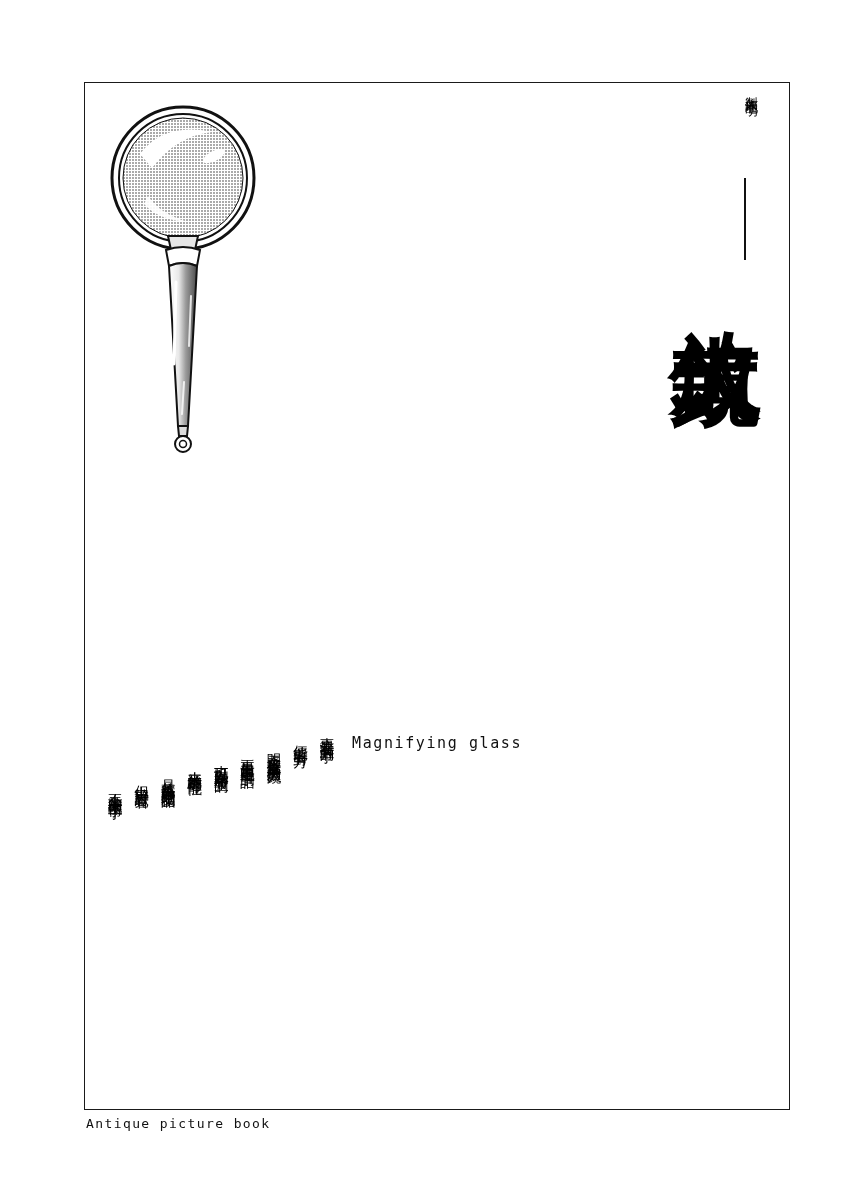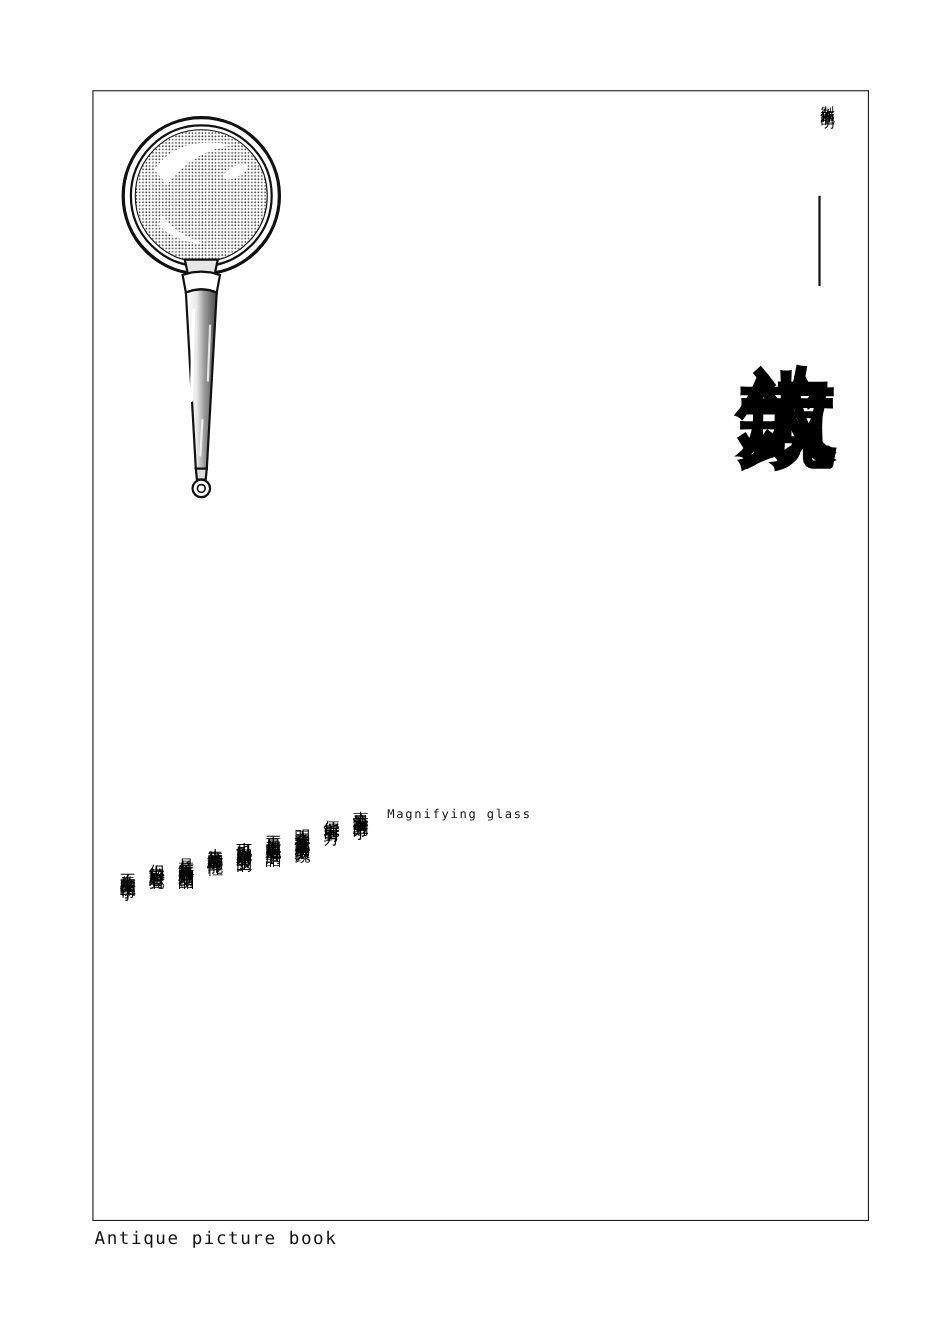--- a/index.html
+++ b/index.html
@@ -63,21 +63,21 @@
     letter-spacing: 2px;
     white-space: nowrap;
   }
 
   
   #english-caption {
     position: absolute;
     left: 352px;
     top: 734px;
     font-family: "DejaVu Sans Mono", monospace;
-    font-size: 11px;
+    font-size: 15px;
     letter-spacing: 1.6px;
     color: #111;
   }
 
   
   #body-text {
     position: absolute;
     left: 88px;
     top: 726px;
     width: 250px;
@@ -106,21 +106,21 @@
   #body-text .vcol.c6 { margin-top: 42px; }
   #body-text .vcol.c7 { margin-top: 48px; }
   #body-text .vcol.c8 { margin-top: 56px; }
 
   
   #footer-label {
     position: absolute;
     left: 86px;
     top: 1116px;
     font-family: "DejaVu Sans Mono", monospace;
-    font-size: 16px;
+    font-size: 13px;
     letter-spacing: 1.4px;
     color: #111;
   }
 
   
   #illustration {
     position: absolute;
     left: 96px;
     top: 96px;
     width: 230px;

